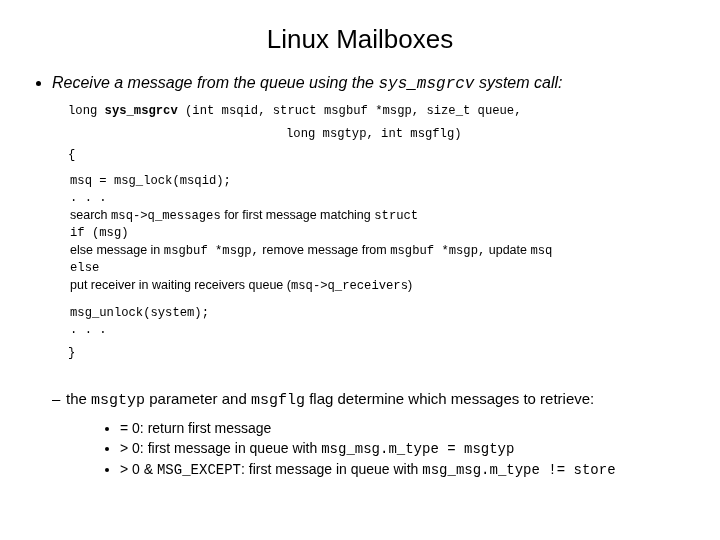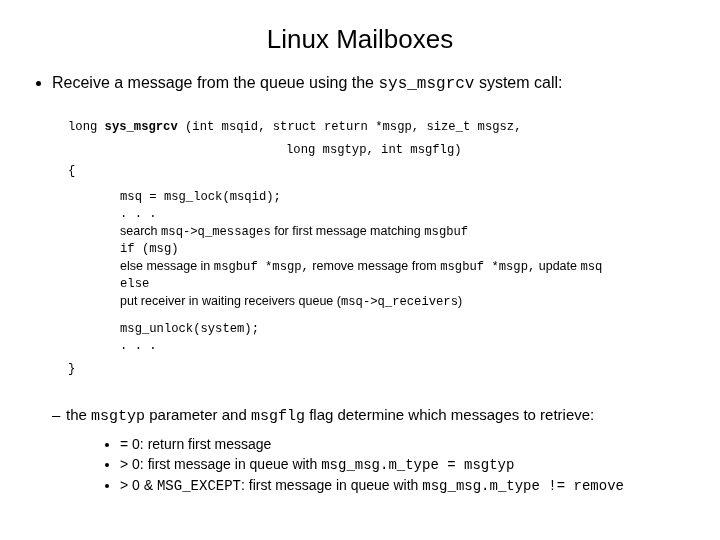--- a/index.html
+++ b/index.html
@@ -24,40 +24,41 @@
     margin: 6px 0 18px 0;
     font-weight: normal;
   }
   ul.top {
     margin: 0 0 0 6px;
     padding-left: 18px;
     font-size: 16px;
     line-height: 1.3;
   }
   ul.top > li {
-    margin-bottom: 24px;
+    margin-bottom: 8px;
+    font-style: italic;
   }
   .mono {
     font-family: "Courier New", Courier, monospace;
   }
   .codeblock {
     font-family: "Courier New", Courier, monospace;
     font-size: 12.2px;
     line-height: 1.35;
     white-space: pre;
     margin: 6px 0 8px 40px;
   }
   .codeblock .bold {
     font-weight: bold;
   }
   .bodyline {
     font-family: Arial, Helvetica, sans-serif;
     font-size: 12.5px;
     line-height: 1.35;
-    margin-left: 92px;
+    margin-left: 42px;
   }
   .bodyline .mono {
     font-size: 12.2px;
   }
   .sig-indent {
     margin-left: 258px;
     font-family: "Courier New", Courier, monospace;
     font-size: 12.2px;
   }
   .sub {
@@ -85,43 +86,43 @@
 <div class="slide">
 
   <div class="title">Linux Mailboxes</div>
 
   <ul class="top">
     <li>
       <span>Receive a message from the queue using the </span><span class="mono">sys_msgrcv</span><span> system call:</span>
     </li>
   </ul>
 
-  <div class="codeblock"><span>long </span><span class="bold">sys_msgrcv</span><span> (int msqid, struct return *msgp, size_t msgsz,</span></div>
+  <div class="codeblock"><span>long </span><span class="bold">sys_msgrcv</span><span> (int msqid, struct msgbuf *msgp, size_t queue,</span></div>
   <div class="sig-indent">long msgtyp, int msgflg)</div>
 
   <div class="codeblock">{</div>
 
   <div class="bodyline"><span class="mono">msq = msg_lock(msqid);</span></div>
   <div class="bodyline"><span class="mono">. . .</span></div>
-  <div class="bodyline"><span>search </span><span class="mono">msq-&gt;q_messages</span><span> for first message matching </span><span class="mono">msgbuf</span></div>
+  <div class="bodyline"><span>search </span><span class="mono">msq-&gt;q_messages</span><span> for first message matching </span><span class="mono">struct</span></div>
   <div class="bodyline"><span class="mono">if (msg)</span></div>
   <div class="bodyline"><span>else message in </span><span class="mono">msgbuf *msgp,</span><span> remove message from </span><span class="mono">msgbuf *msgp,</span><span> update </span><span class="mono">msq</span></div>
   <div class="bodyline"><span class="mono">else</span></div>
   <div class="bodyline"><span>put receiver in waiting receivers queue (</span><span class="mono">msq-&gt;q_receivers</span><span>)</span></div>
 
   <div class="bodyline" style="height:10px"></div>
 
   <div class="bodyline"><span class="mono">msg_unlock(system);</span></div>
   <div class="bodyline"><span class="mono">. . .</span></div>
 
   <div class="codeblock">}</div>
 
   <div class="sub">
     <span class="dash">–</span><span>the </span><span class="mono">msgtyp</span><span> parameter and </span><span class="mono">msgflg</span><span> flag determine which messages to retrieve:</span>
   </div>
 
   <ul class="inner">
     <li>= 0: return first message</li>
     <li><span>&gt; 0: first message in queue with </span><span class="mono">msg_msg.m_type = msgtyp</span></li>
-    <li><span>&gt; 0 &amp; </span><span class="mono">MSG_EXCEPT</span><span>: first message in queue with </span><span class="mono">msg_msg.m_type != remove</span></li>
+    <li><span>&gt; 0 &amp; </span><span class="mono">MSG_EXCEPT</span><span>: first message in queue with </span><span class="mono">msg_msg.m_type != store</span></li>
   </ul>
 
 </div>
 
 </body></html>

